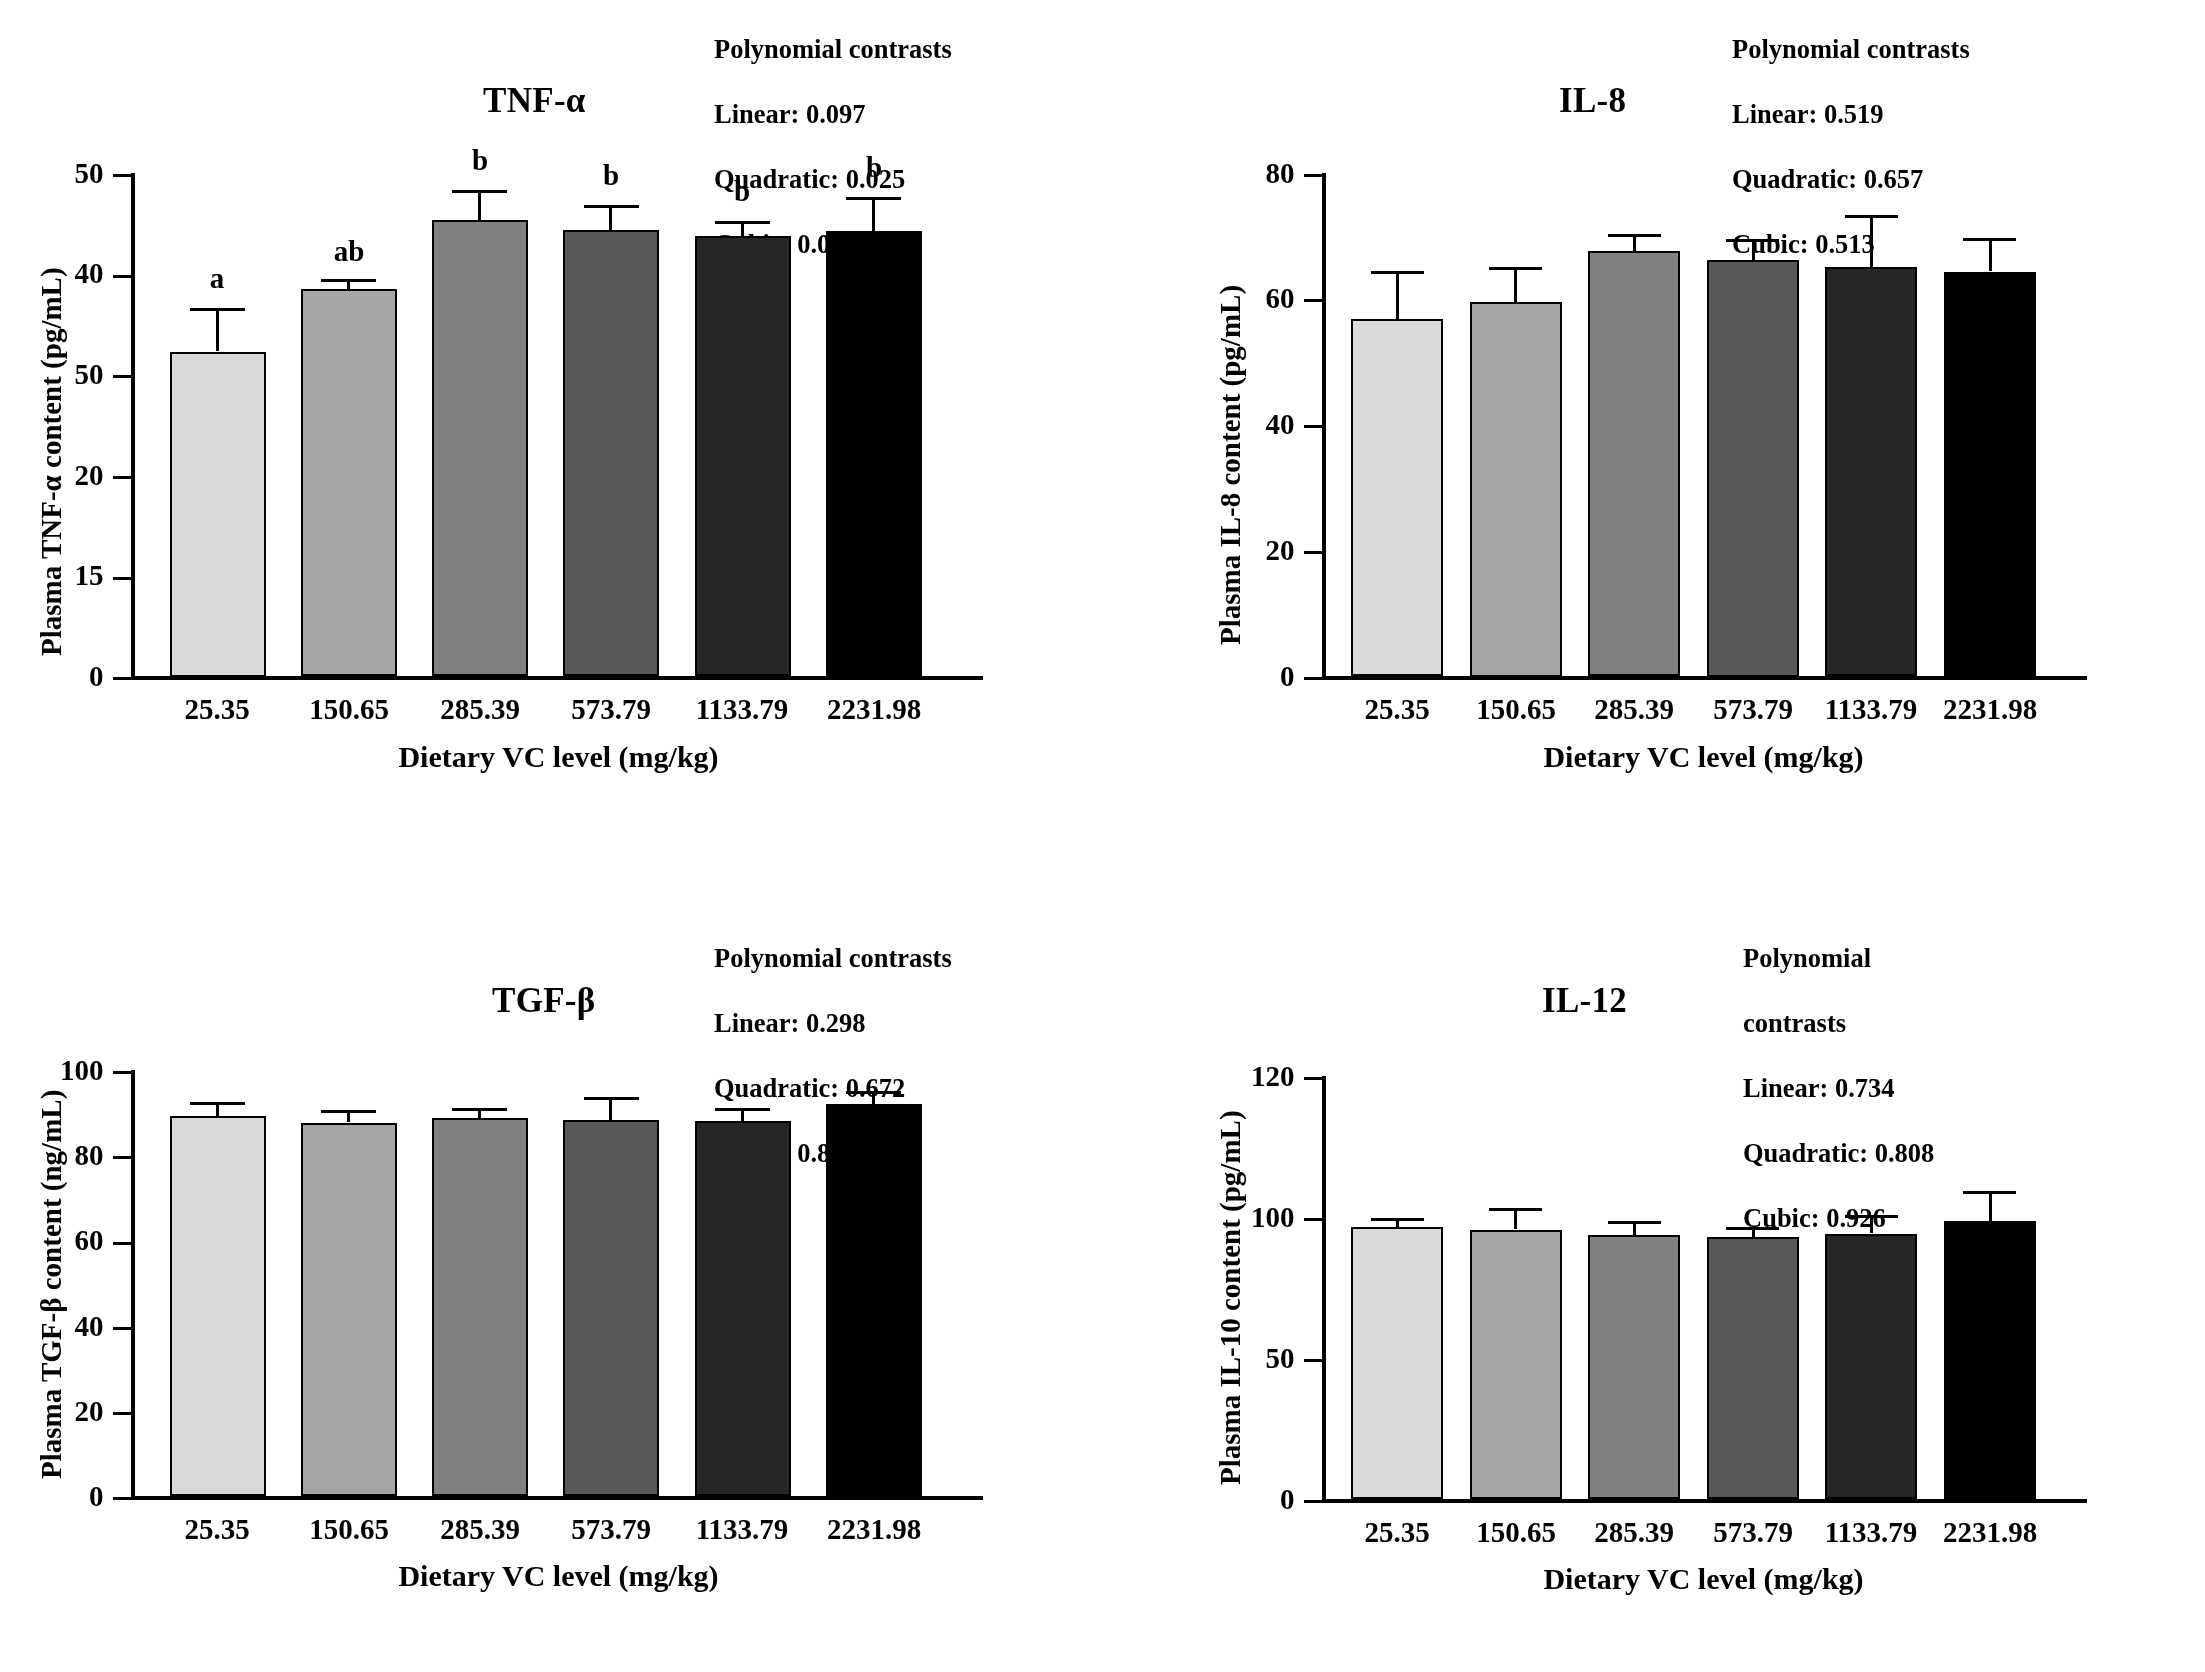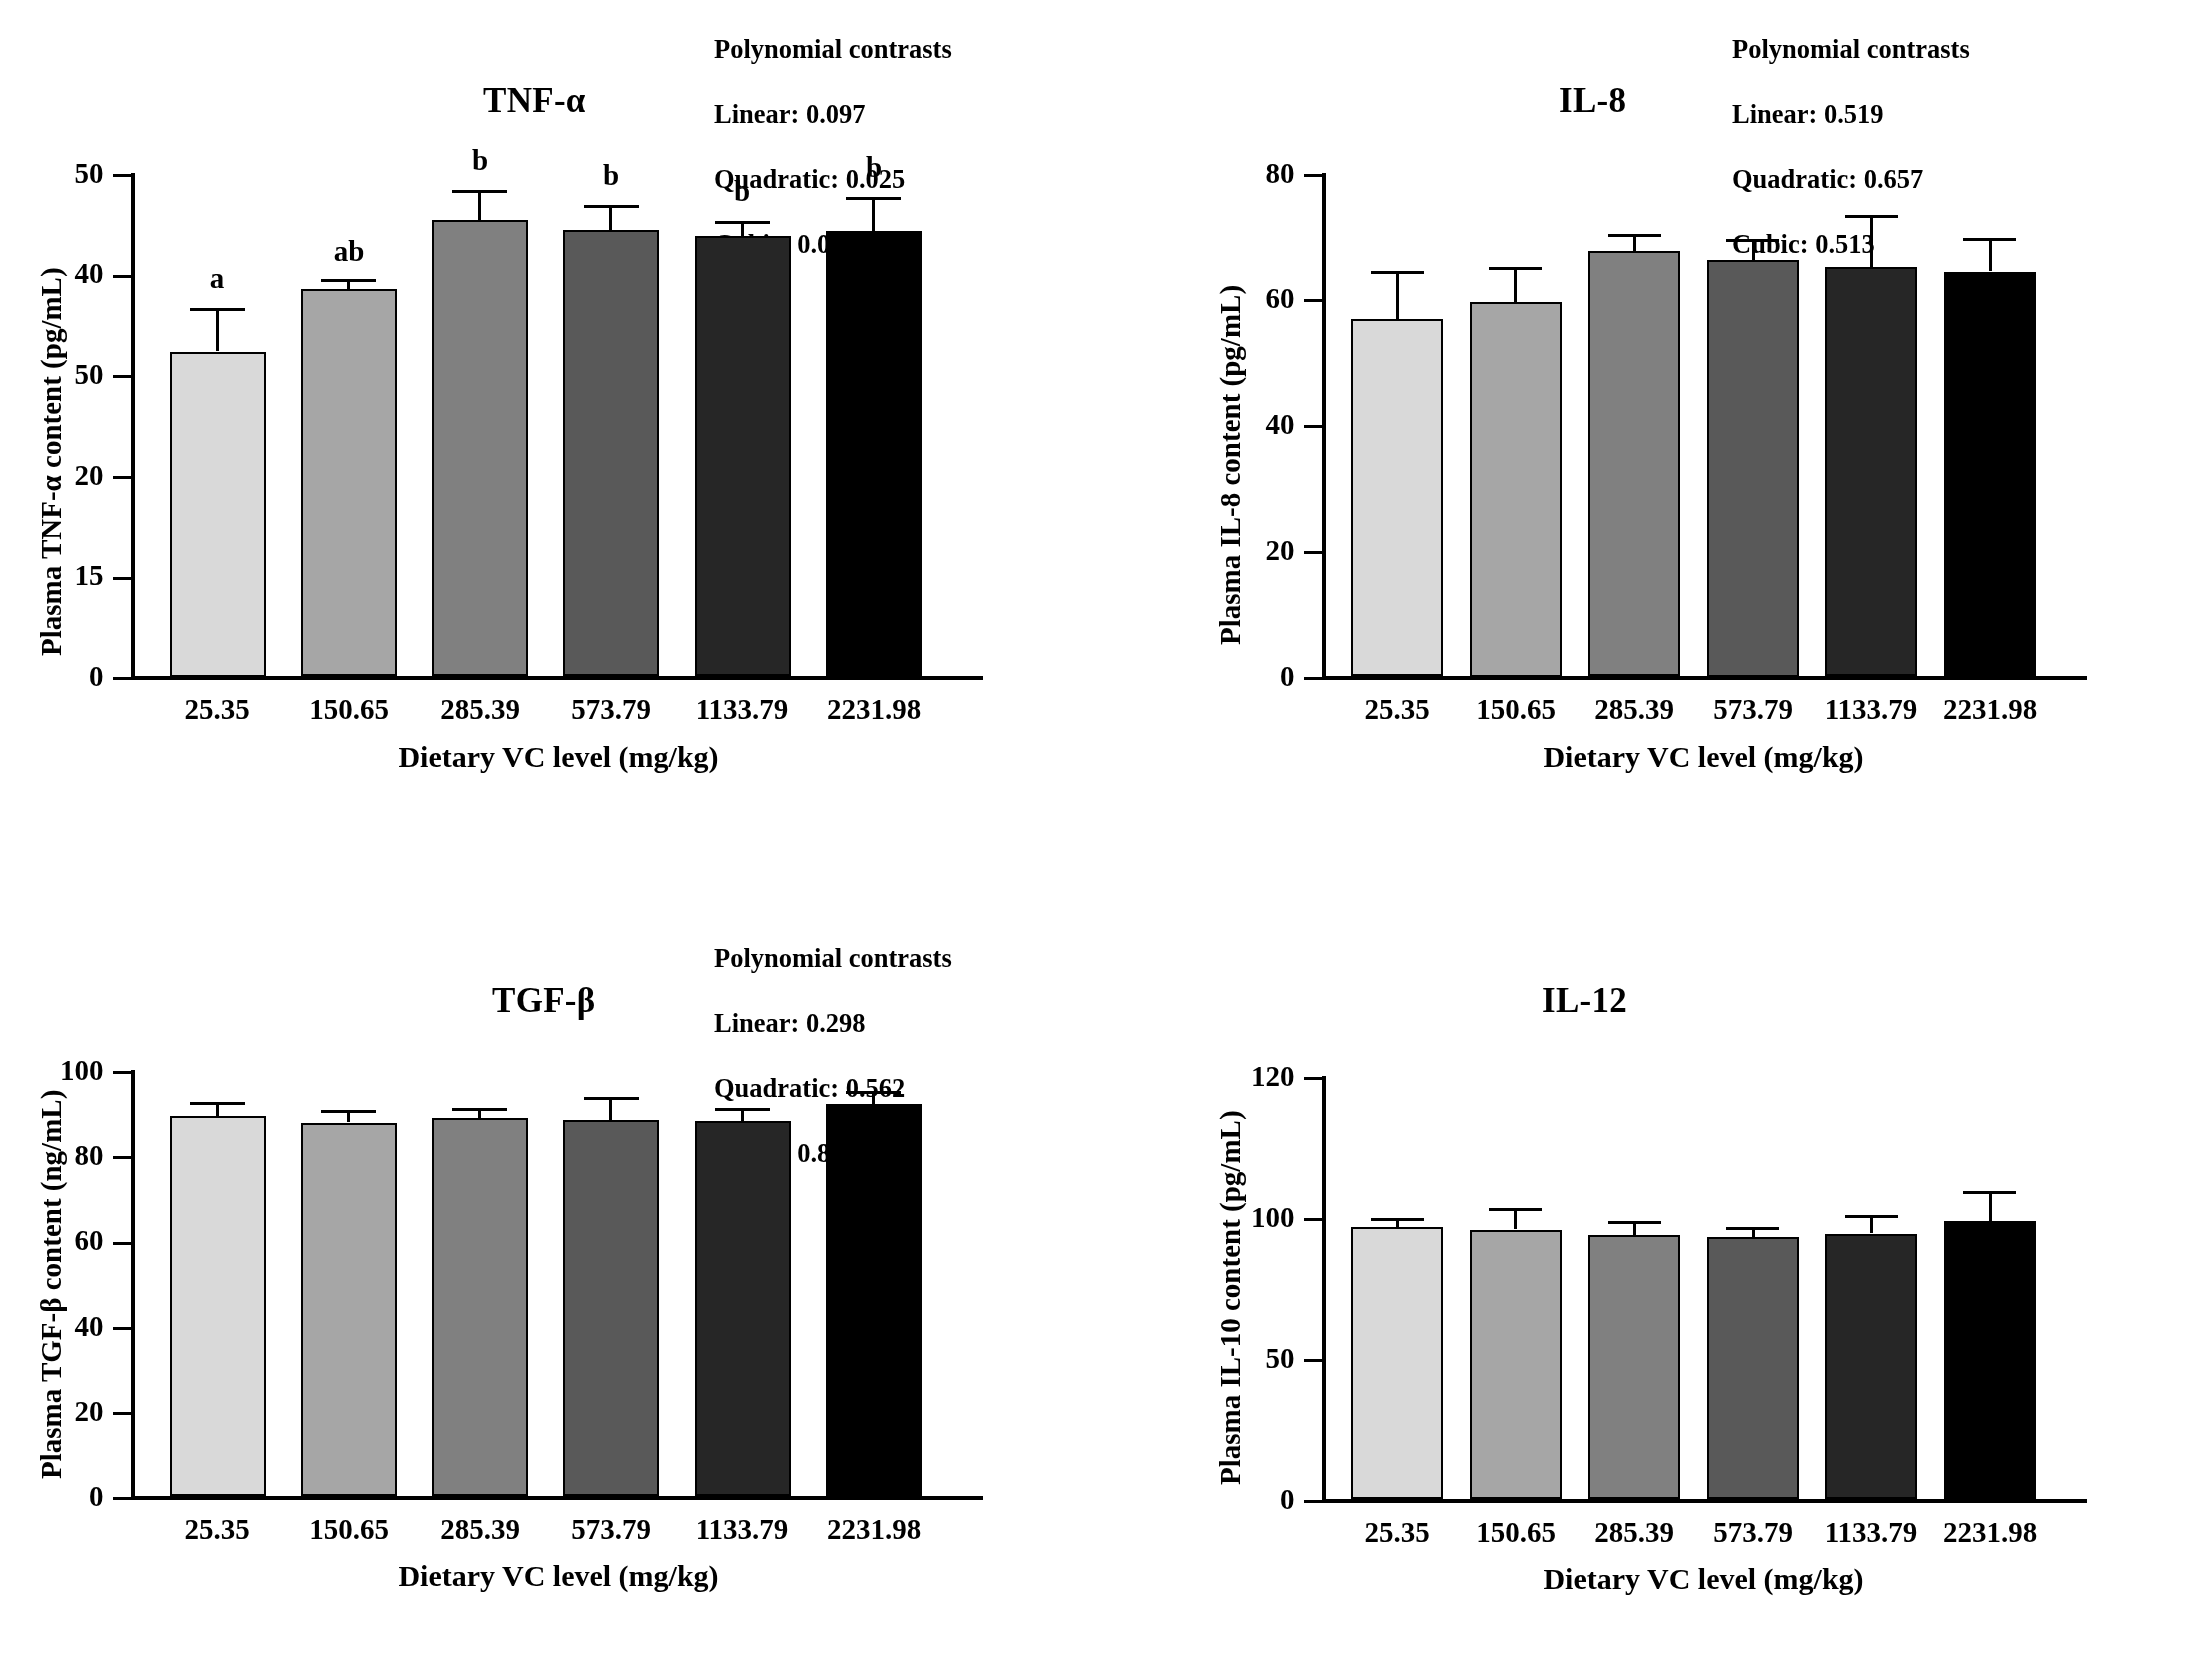--- a/index.html
+++ b/index.html
@@ -255,21 +255,21 @@
       <div class="x-axis-title" style="left:167px; top:740px; width:691px;">Dietary VC level (mg/kg)</div>
     </div>
   </div>
 
   <div class="panel">
     <div class="panel-title" style="left:492px; top:118px;">TGF-β</div>
 
     <div class="contrasts" style="left:714px; top:46px;">
       <div>Polynomial contrasts</div>
       <div>Linear: 0.298</div>
-      <div>Quadratic: 0.562</div>
+      <div>Quadratic: 0.672</div>
       <div>Cubic: 0.853</div>
     </div>
 
     <div class="y-axis-title" style="left:35px; top:616px;">Plasma TGF-β content (ng/mL)</div>
 
     <div class="plot">
 
       <div class="axis-line" style="left:131px; top:207px; width:3.5px; height:429px;"></div>
       <div class="axis-line" style="left:131px; top:633px; width:852px; height:3.5px;"></div>
 
@@ -322,20 +322,27 @@
       <div class="xtick-label" style="left:673px; top:650px; width:138px;">1133.79</div>
       <div class="xtick-label" style="left:805px; top:650px; width:138px;">2231.98</div>
 
       <div class="x-axis-title" style="left:190px; top:696px; width:737px;">Dietary VC level (mg/kg)</div>
     </div>
   </div>
 
   <div class="panel">
     <div class="panel-title" style="left:351px; top:118px;">IL-12</div>
 
+    <div class="contrasts" style="left:552px; top:46px;">
+      <div>Polynomial</div>
+      <div>contrasts</div>
+      <div>Linear: 0.734</div>
+      <div>Quadratic: 0.808</div>
+      <div>Cubic: 0.926</div>
+    </div>
 
     <div class="y-axis-title" style="left:23px; top:622px;">Plasma IL-10 content (pg/mL)</div>
 
     <div class="plot">
 
       <div class="axis-line" style="left:131px; top:213px; width:3.5px; height:426px;"></div>
       <div class="axis-line" style="left:131px; top:636px; width:765px; height:3.5px;"></div>
 
       <div class="tick" style="left:113px; top:637px; width:19.6px;"></div>
       <div class="ytick-label" style="left:11.5px; top:620px; width:92px;">0</div>

